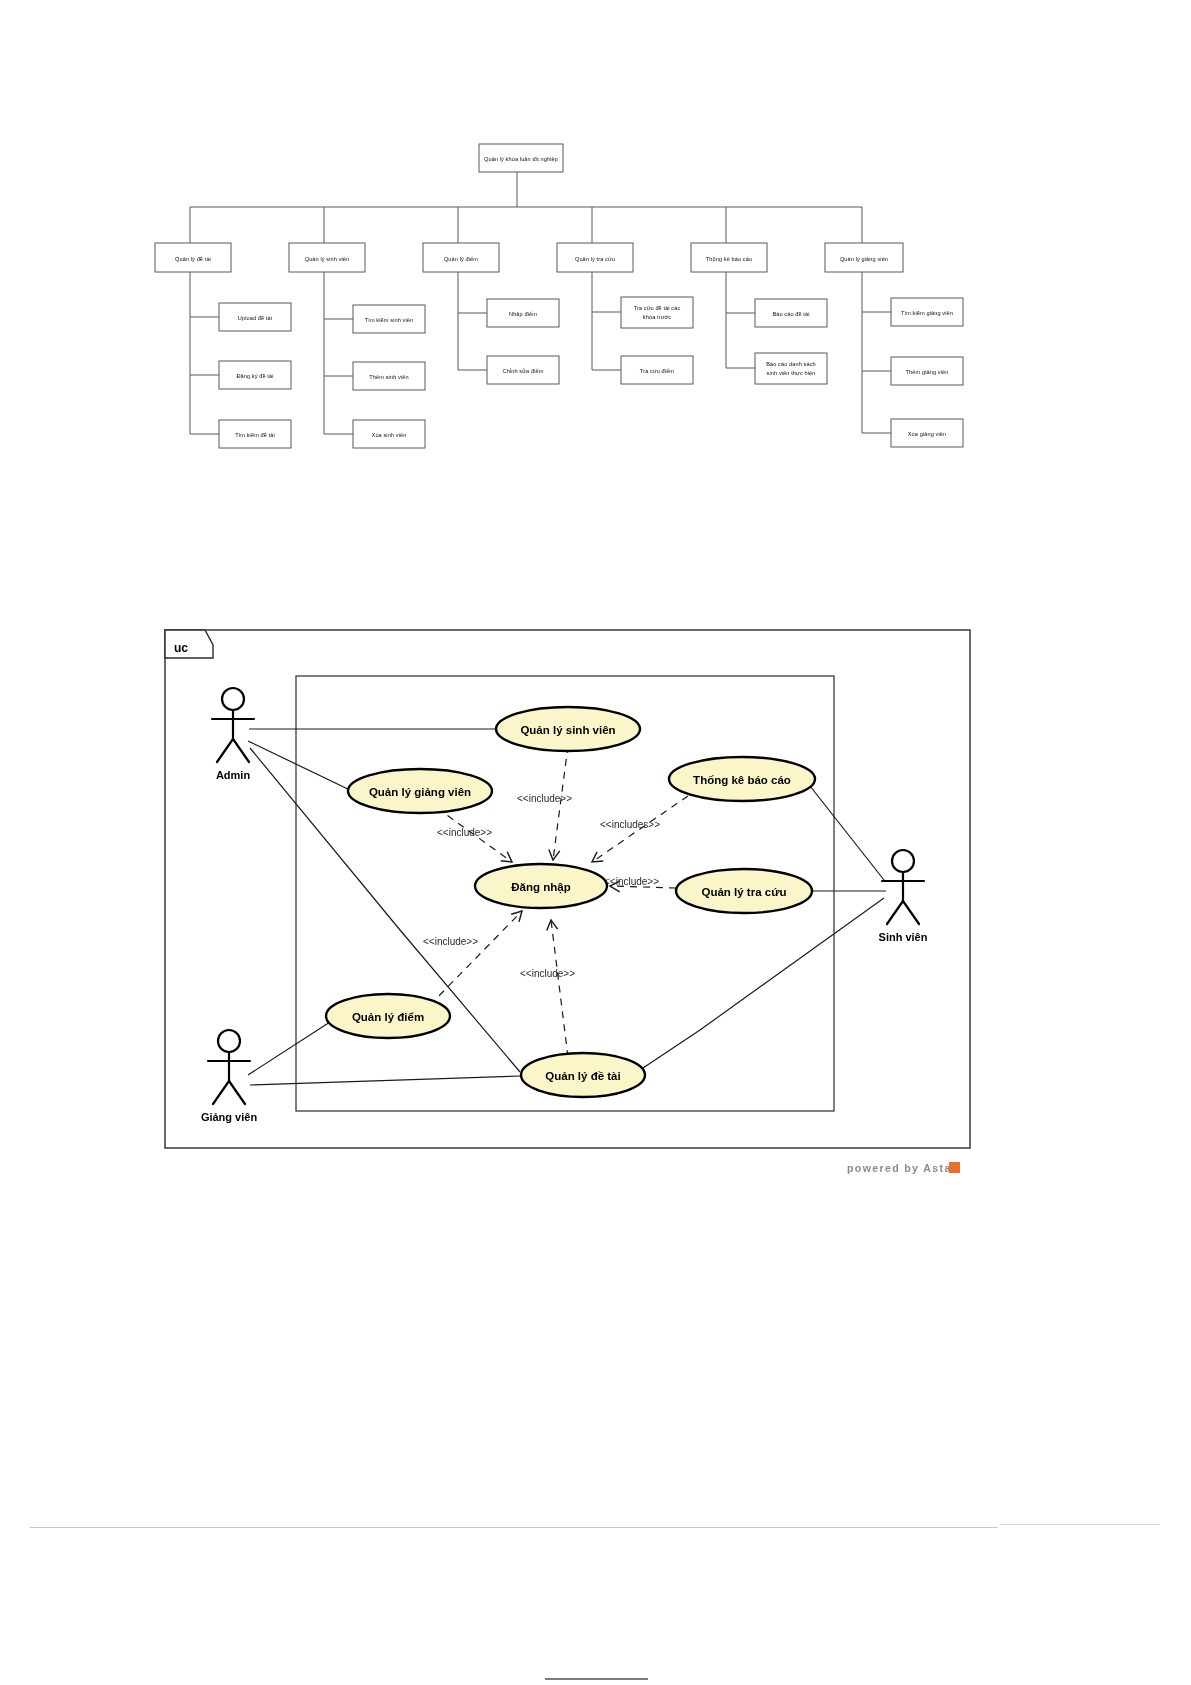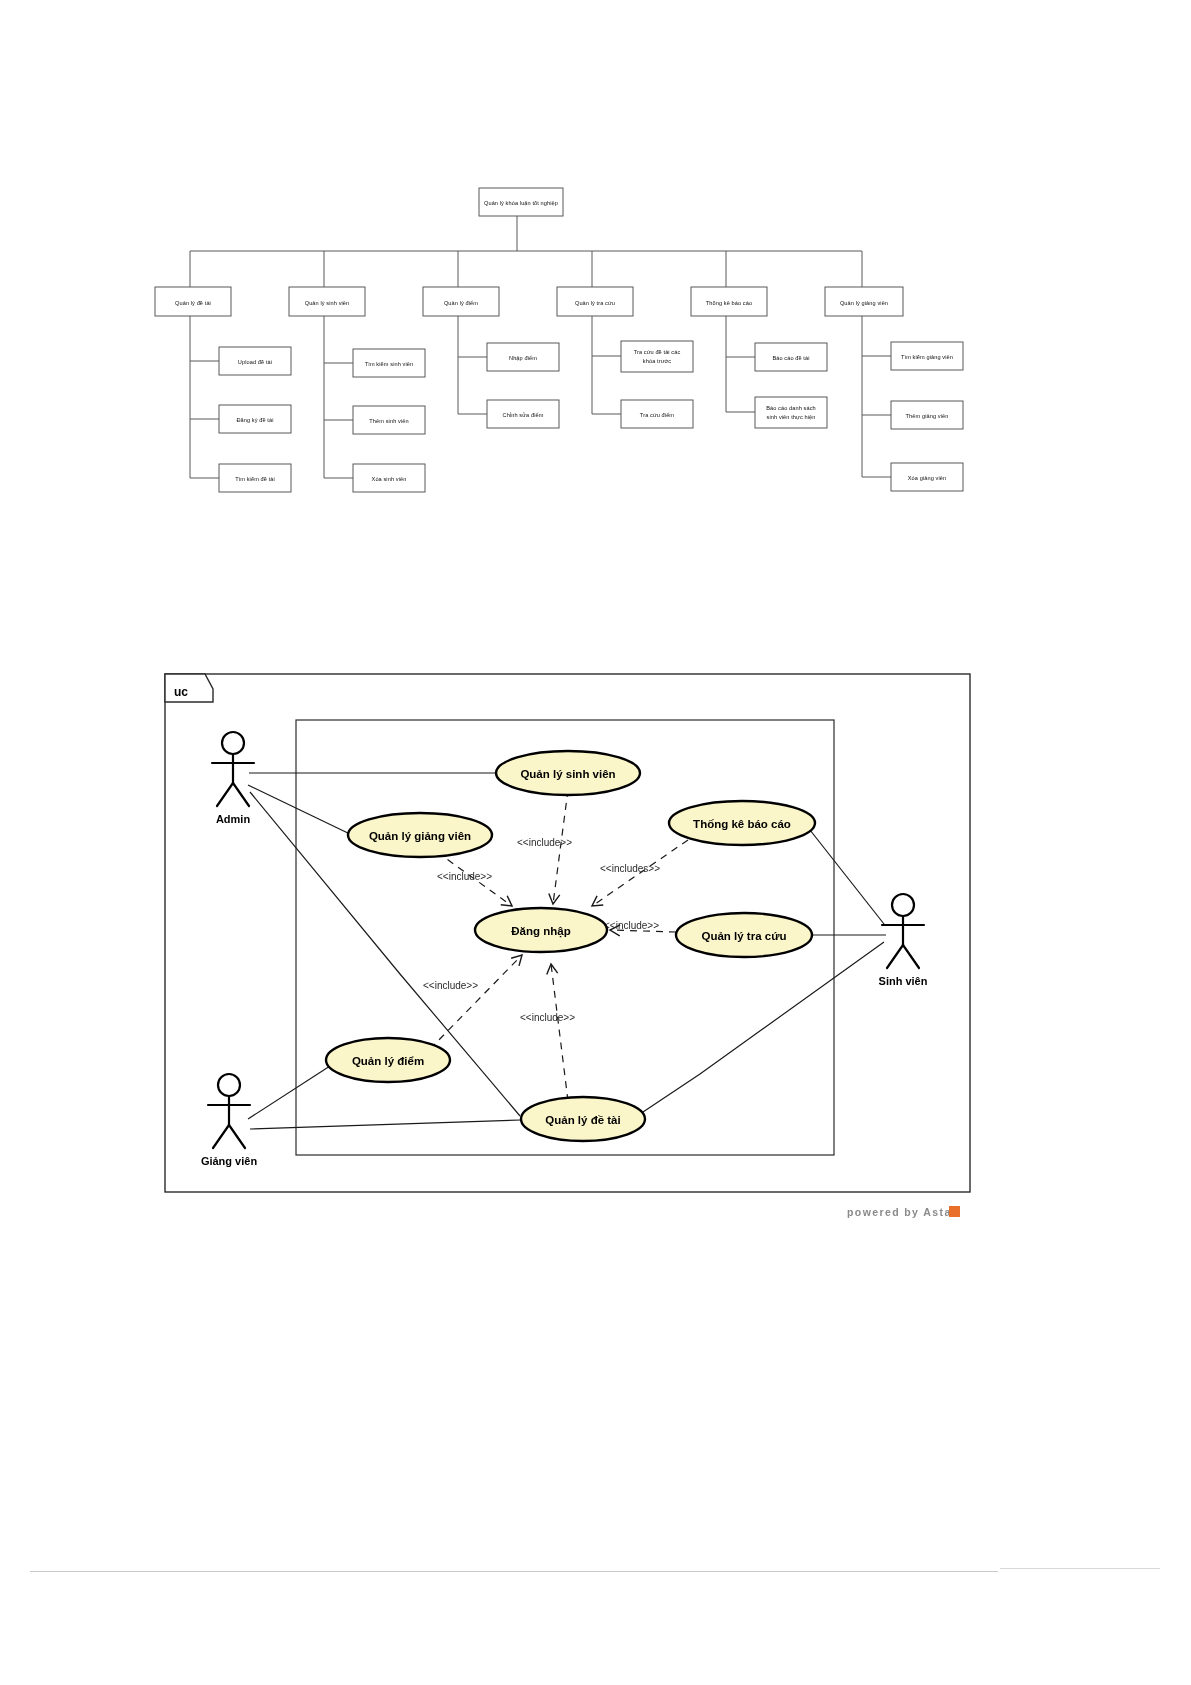--- a/index.html
+++ b/index.html
@@ -12,21 +12,20 @@
     height: 1685px;
     position: relative;
     font-family: "Liberation Sans", sans-serif;
     color: #000000;
     overflow: hidden;
   }
   #page {
     position: absolute;
     inset: 0;
     background: #ffffff;
-    margin-top: 44px;
   }
   .svg-layer {
     position: absolute;
     top: 0;
     left: 0;
     width: 1191px;
     height: 1685px;
   }
   .node-label {
     font-size: 5.6px;

